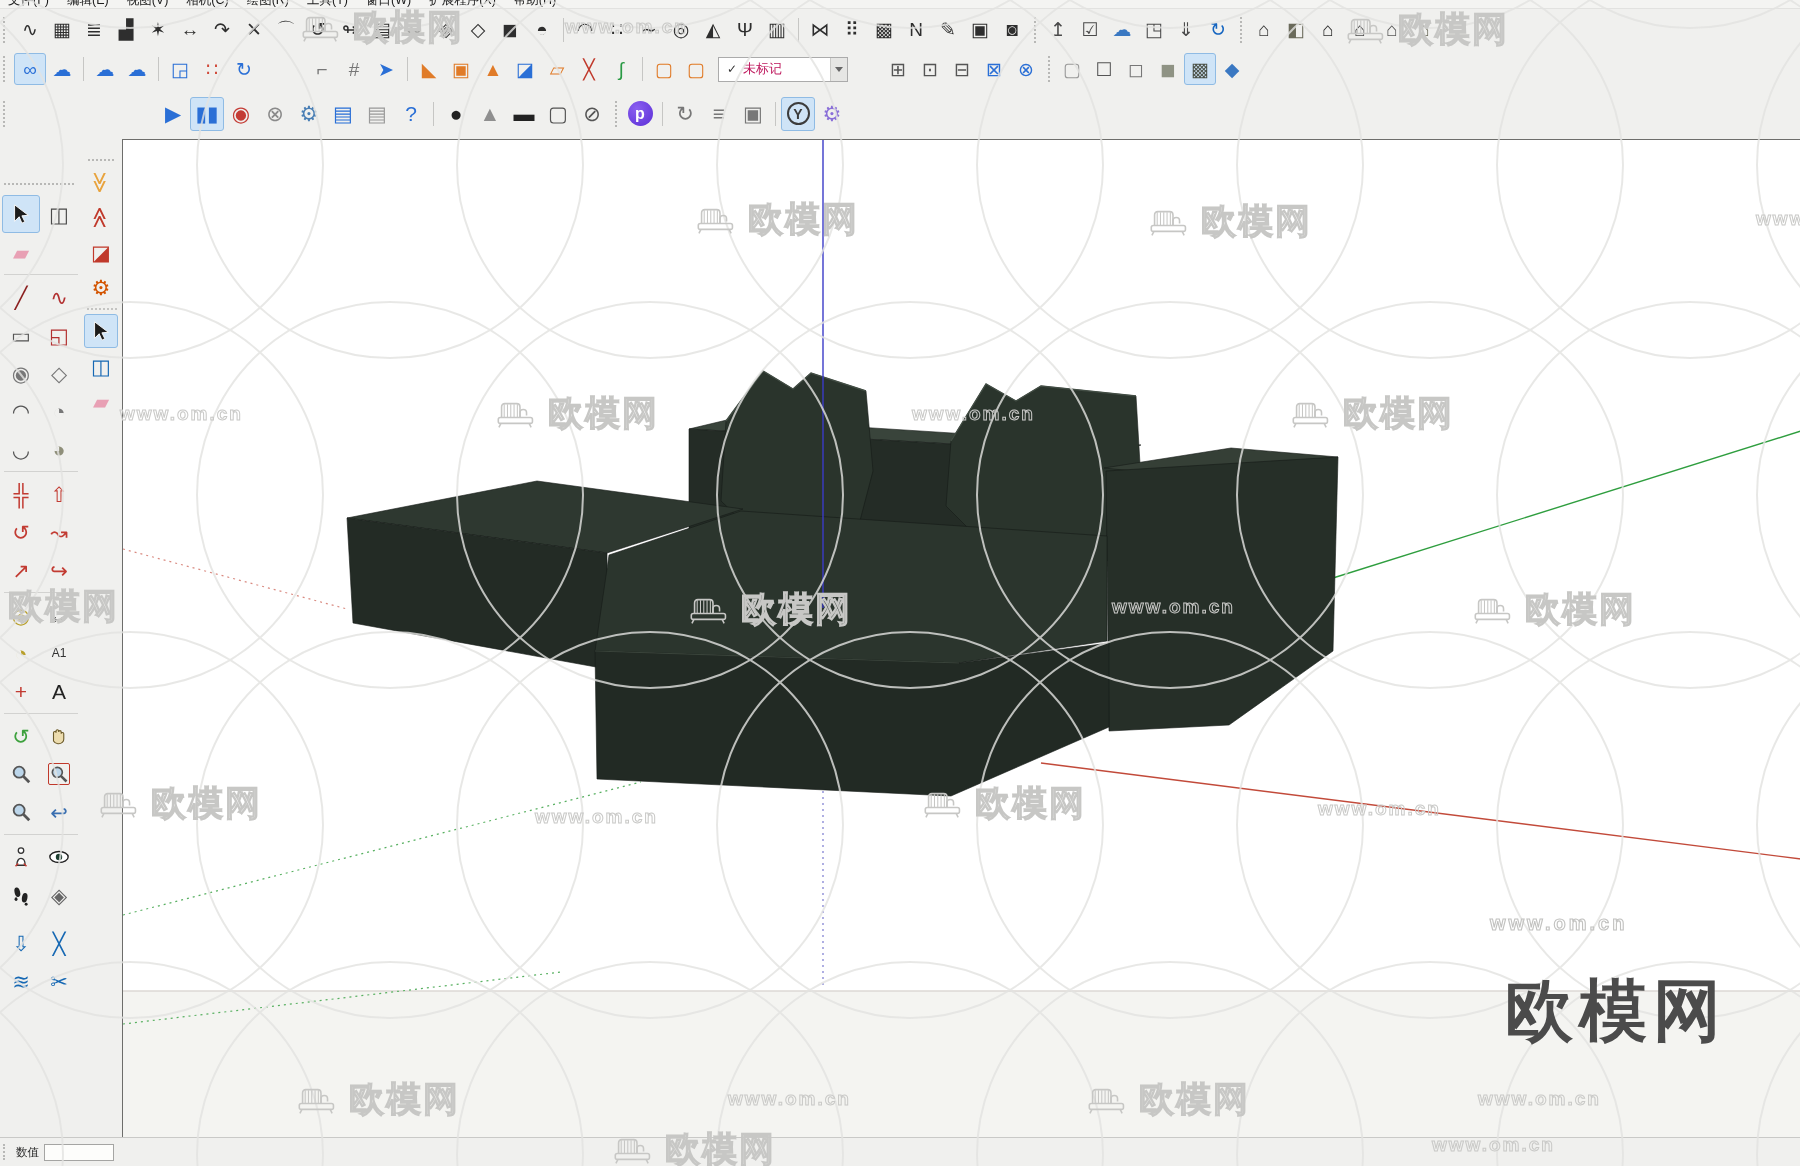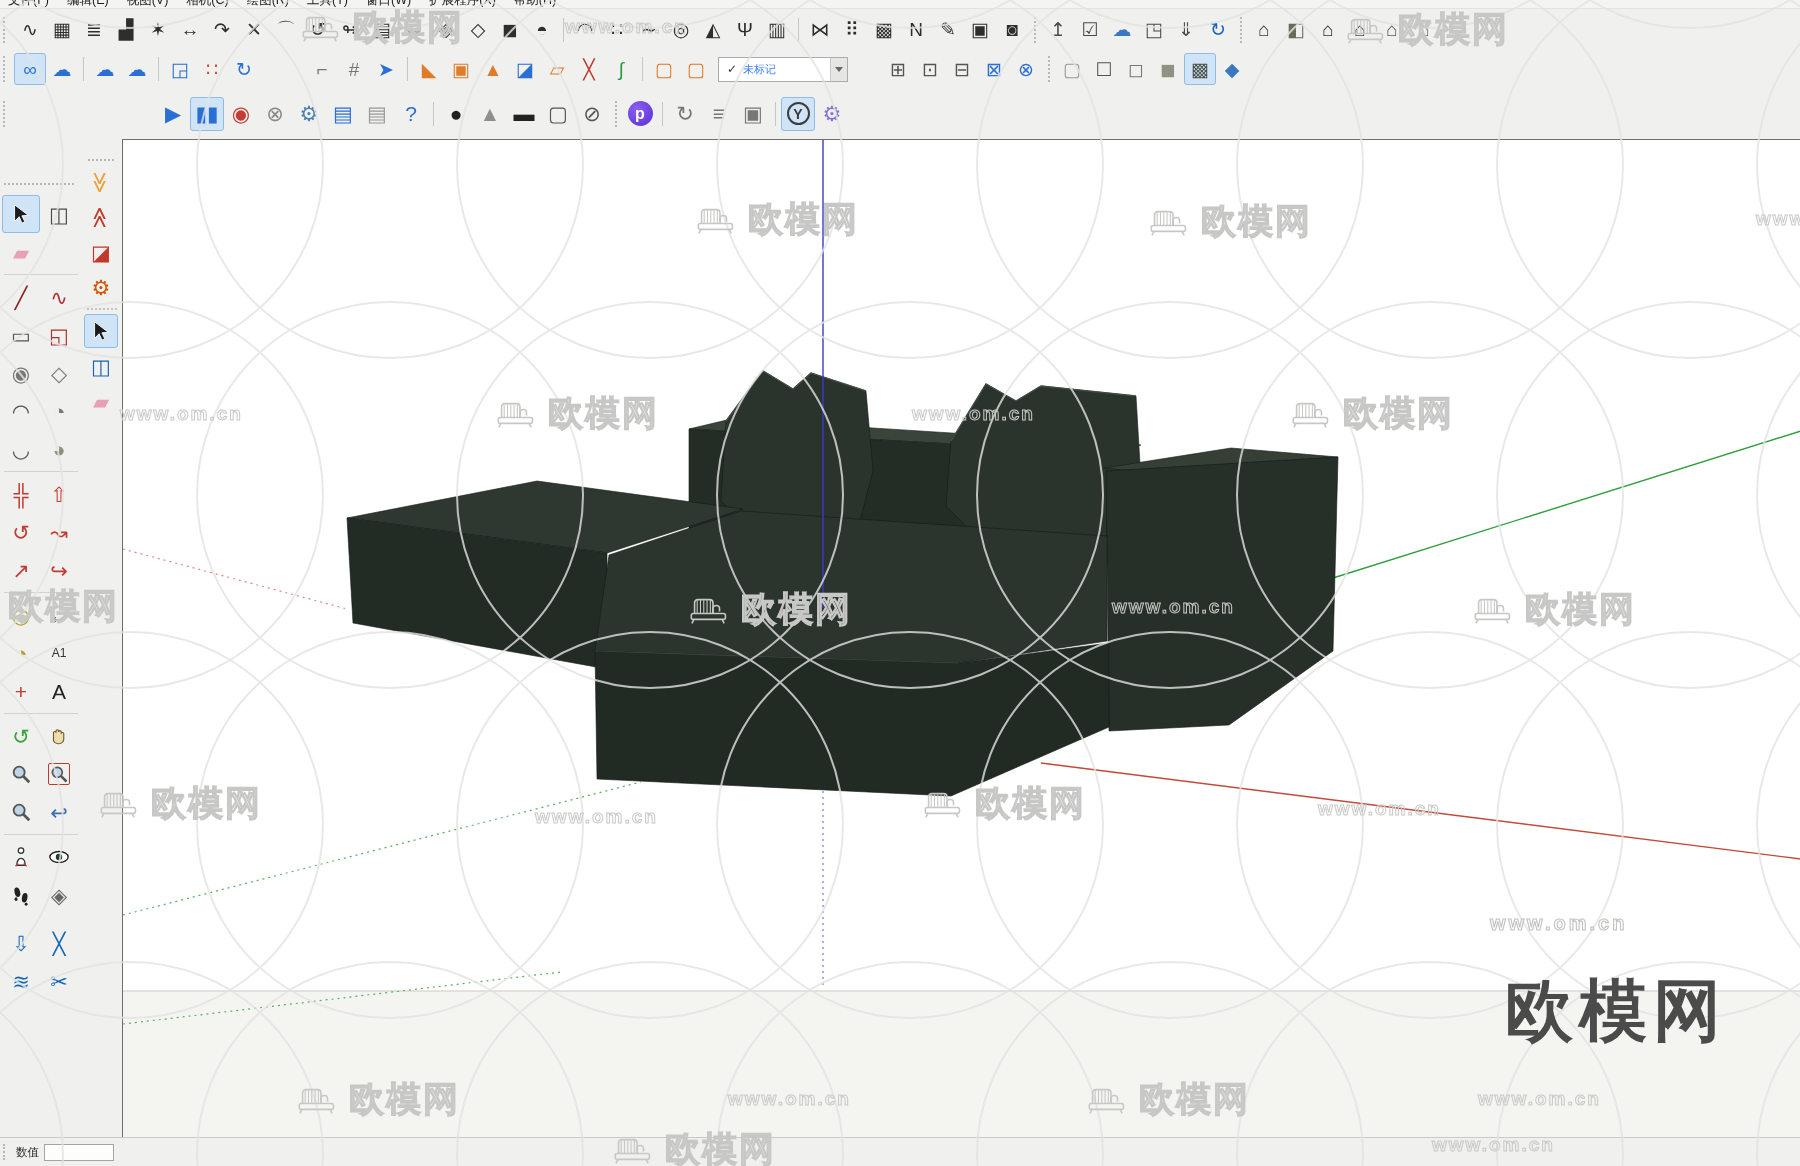--- a/index.html
+++ b/index.html
@@ -34,21 +34,21 @@
     font-weight:bold; font-size:16px; }
   .pill-ring { border:2.5px solid #3c3c3c; border-radius:50%; width:23px; height:23px;
     display:flex; align-items:center; justify-content:center; font-weight:bold; font-size:14px; color:#3c3c3c; }
   .isvg { width:22px; height:22px; }
   .redframe { border:1.5px solid #c0392b; border-radius:2px; }
 
   
   .tagdrop { width:130px; height:25px; background:#fff; border:1px solid #ababab;
     display:flex; align-items:center; margin:0 6px; flex:0 0 auto; }
   .tagdrop .chk { font-size:12px; color:#333; margin:0 6px 0 8px; }
-  .tagdrop .lbl { font-size:11px; color:#3b82f6; flex:1; }
+  .tagdrop .lbl { font-size:13px; color:#be185d; flex:1; }
   .tagdrop .arrowbox { width:17px; height:23px; background:#e6e6e4; border-left:1px solid #c9c9c7;
     display:flex; align-items:center; justify-content:center; }
   .tagdrop .arrowbox i { width:0; height:0; border-left:4px solid transparent;
     border-right:4px solid transparent; border-top:5px solid #666; }
 
   
   .sidebar { position:absolute; left:0; top:139px; width:122px; height:998px; background:#f0f0ee; }
   .pal-grip { border-top:2px dotted #b8b8b6; width:70px; margin:44px 0 6px 4px; }
   .palette { position:absolute; left:2px; top:56px; width:78px; }
   .prow { display:flex; }

